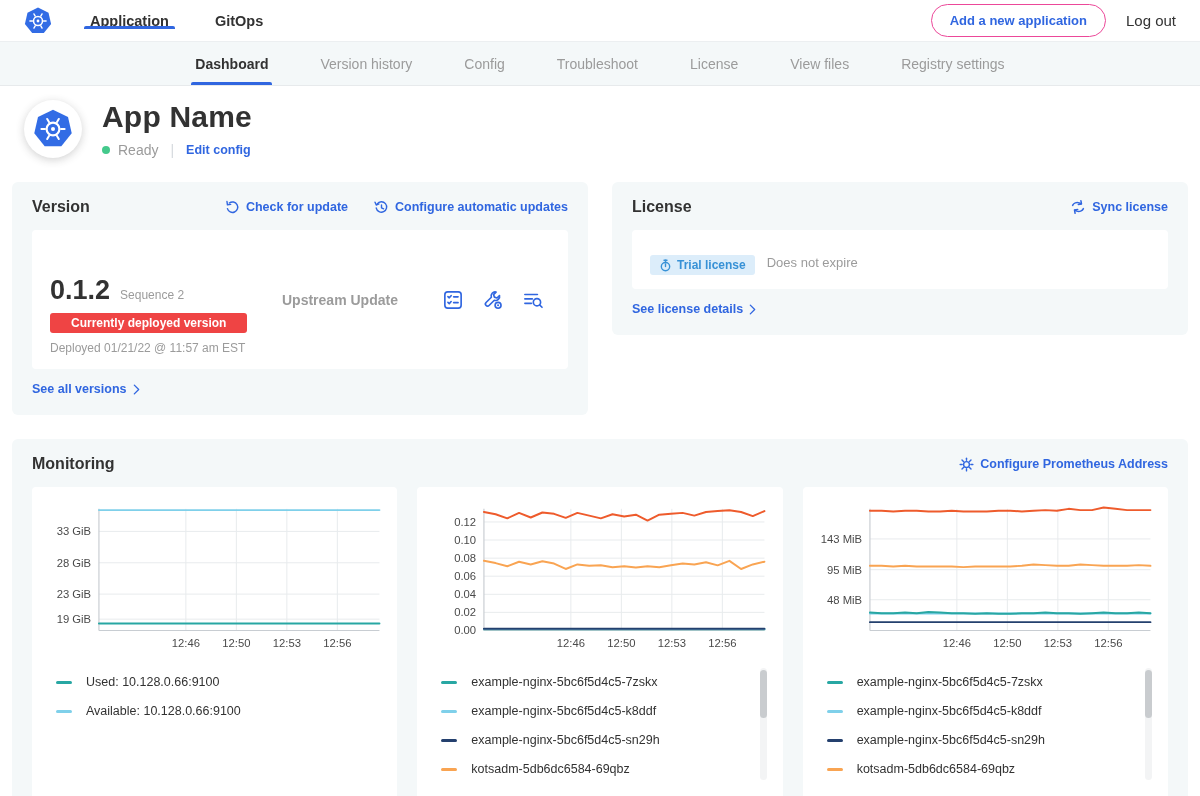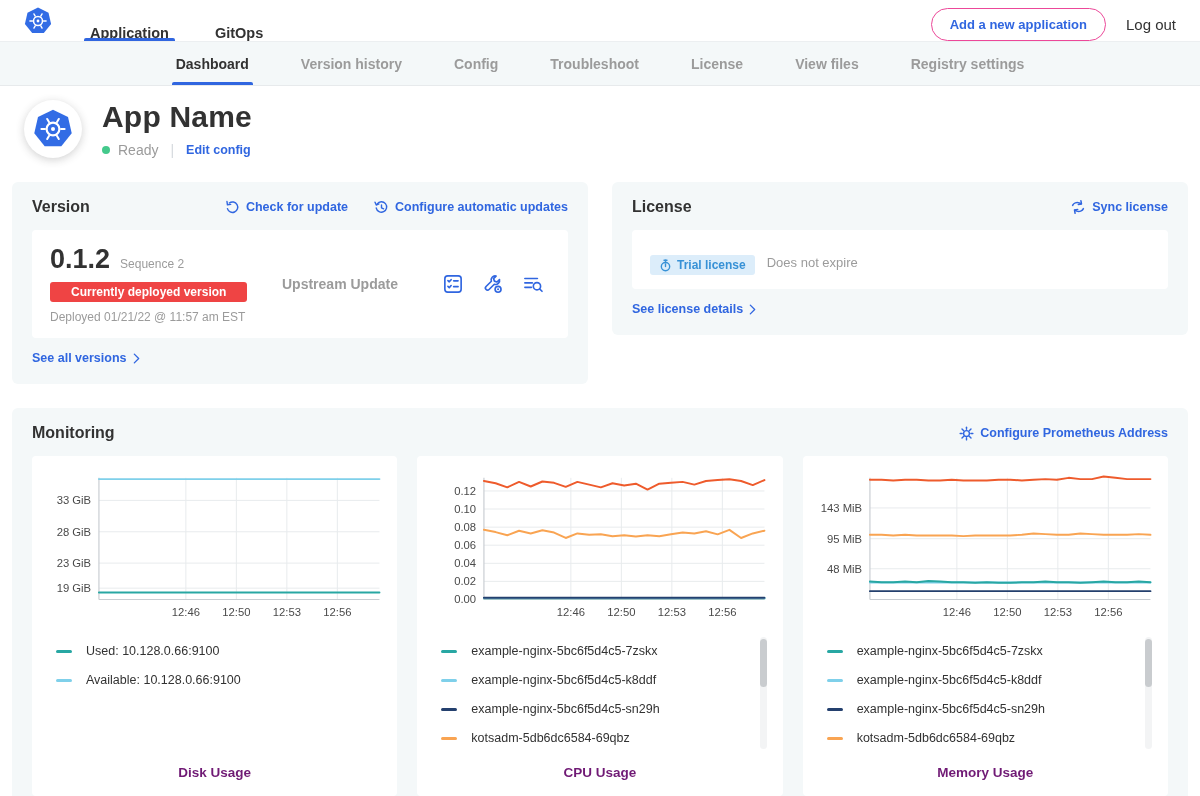--- a/index.html
+++ b/index.html
@@ -1,38 +1,38 @@
 <!DOCTYPE html>
 <html><head>
 <meta charset="utf-8">
 <style>
   * { box-sizing: border-box; margin: 0; padding: 0; }
   html,body { width:1200px; height:796px; background:#fff;
     font-family:"Liberation Sans","DejaVu Sans",sans-serif; color:#323232; overflow:hidden; }
 
   
-  .topnav { height:42px; display:flex; align-items:flex-end; background:#fff;
+  .topnav { height:42px; display:flex; align-items:center; background:#fff;
     border-bottom:1px solid #eceff1; padding:0 24px; }
   .topnav .logo { align-self:center; width:28px; height:28px; margin-right:36px; display:flex; }
   .top-tabs { display:flex; align-items:stretch; }
   .top-tab { display:flex; align-items:center; padding:0 2px; margin-right:42px; cursor:pointer;
     font-size:14.5px; font-weight:700; color:#323232; position:relative; }
   .top-tab.active::after { content:""; position:absolute; left:-4px; right:-4px; bottom:0;
     height:3px; background:#3066e0; border-radius:2px 2px 0 0; }
   .topnav-right { margin-left:auto; display:flex; align-items:center; gap:20px; }
   .add-btn { border:1px solid #ec4899; color:#3066e0; background:#fff; font-weight:700;
     font-size:13px; padding:8px 18px; border-radius:18px; cursor:pointer;
     font-family:inherit; }
   .logout { font-size:15px; color:#323232; cursor:pointer; }
 
   
   .subnav { height:44px; background:#f4f8f9; border-bottom:1px solid #e7eaec;
     display:flex; justify-content:center; }
   .sub-tab { display:flex; align-items:center; padding:0 26px; font-size:14px; color:#9b9b9b;
-    cursor:pointer; position:relative;font-weight:bold; }
+    cursor:pointer; position:relative; }
   .sub-tab.active { color:#323232; font-weight:700; }
   .sub-tab.active::after { content:""; position:absolute; left:22px; right:22px; bottom:0;
     height:3px; background:#3066e0; border-radius:2px 2px 0 0; }
 
   
   .app-header { display:flex; padding:14px 24px 18px; align-items:flex-start; }
   .app-icon-wrap { width:58px; height:58px; border-radius:50%; background:#fff;
     box-shadow:0 2px 8px rgba(50,50,50,.22); display:flex; align-items:center;
     justify-content:center; margin-right:20px; }
   .app-meta h1 { font-size:30px; font-weight:700; color:#323232; letter-spacing:.2px; }
@@ -44,21 +44,21 @@
     display:inline-flex; align-items:center; gap:6px; text-decoration:none; }
 
   
   .cards-row { display:flex; gap:24px; padding:6px 12px 0; align-items:flex-start; }
   .panel { background:#f4f8f9; border-radius:6px; padding:16px 20px 18px; flex:1; }
   .panel-header { display:flex; align-items:center; margin-bottom:14px; gap:26px; }
   .panel-title { font-size:16px; font-weight:700; color:#323232; margin-right:auto; }
   .inner-card { background:#fff; border-radius:4px; padding:14px 18px; }
 
   .version-body { display:flex; align-items:center; }
-  .ver-left { min-width:232px; }
+  .ver-left { min-width:232px;margin-top:31px; }
   .ver-num-row { display:flex; align-items:baseline; gap:10px; }
   .ver-num { font-size:27px; font-weight:700; color:#323232; }
   .ver-seq { font-size:12px; color:#9b9b9b; }
   .badge-green { display:inline-block; margin-top:7px; background:#ef4444; color:#fff;
     font-size:12px; font-weight:700; padding:3px 21px; border-radius:3px;text-align:right; }
   .deployed { margin-top:8px; font-size:12px; color:#9b9b9b; }
   .ver-source { font-size:14px; font-weight:700; color:#9b9b9b; }
   .ver-actions { margin-left:auto; display:flex; gap:18px; color:#3066e0; padding-right:6px; }
   .ver-actions .icon-btn { cursor:pointer; display:flex; }
   .see-link { margin-top:13px; display:inline-flex; }

